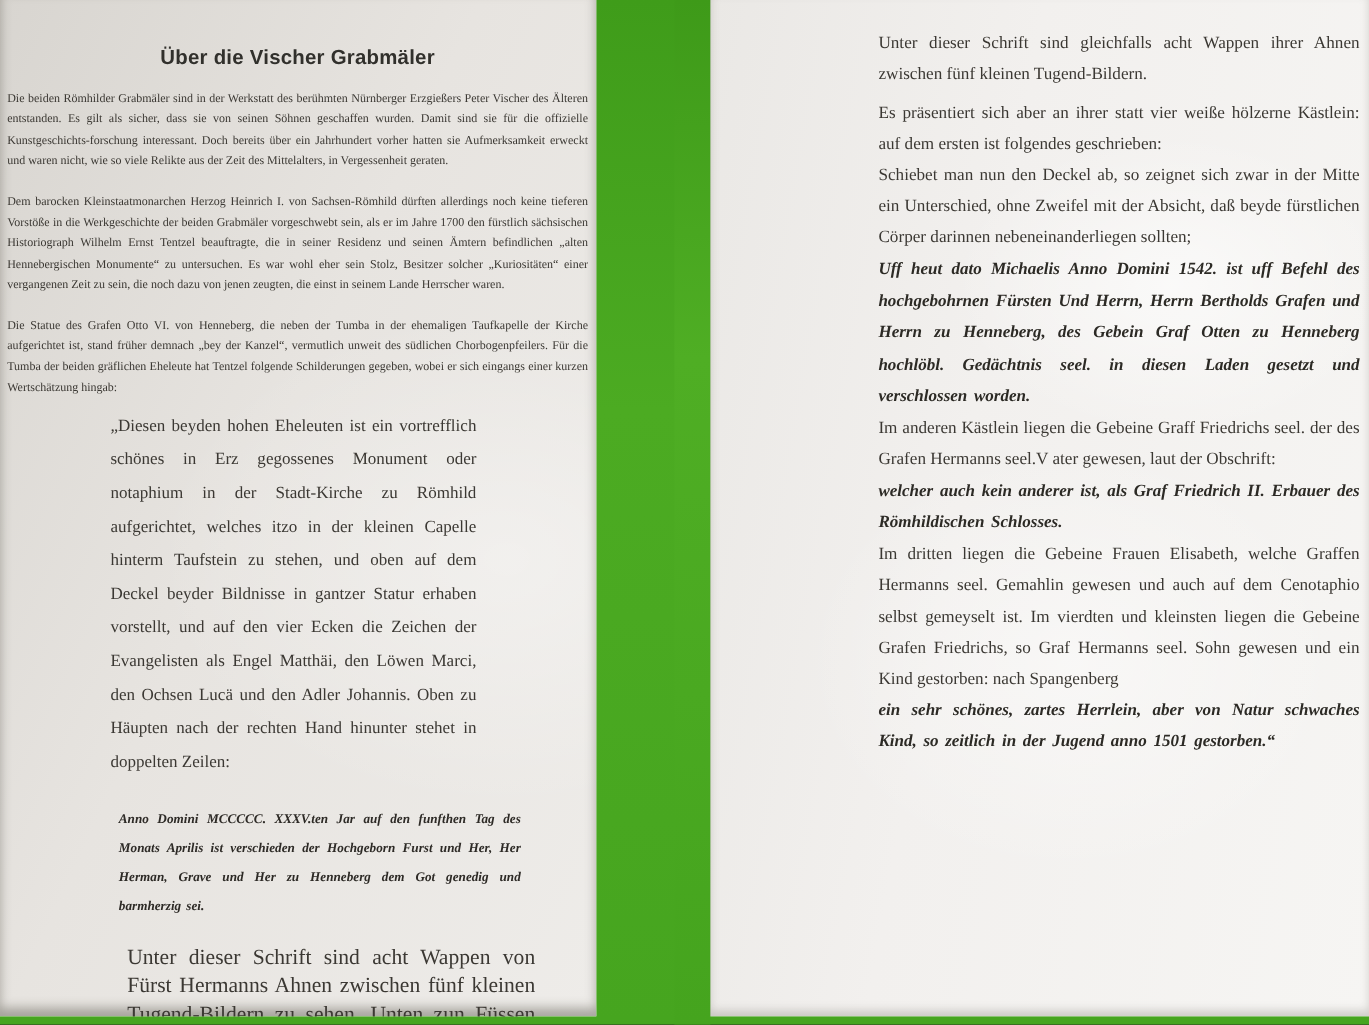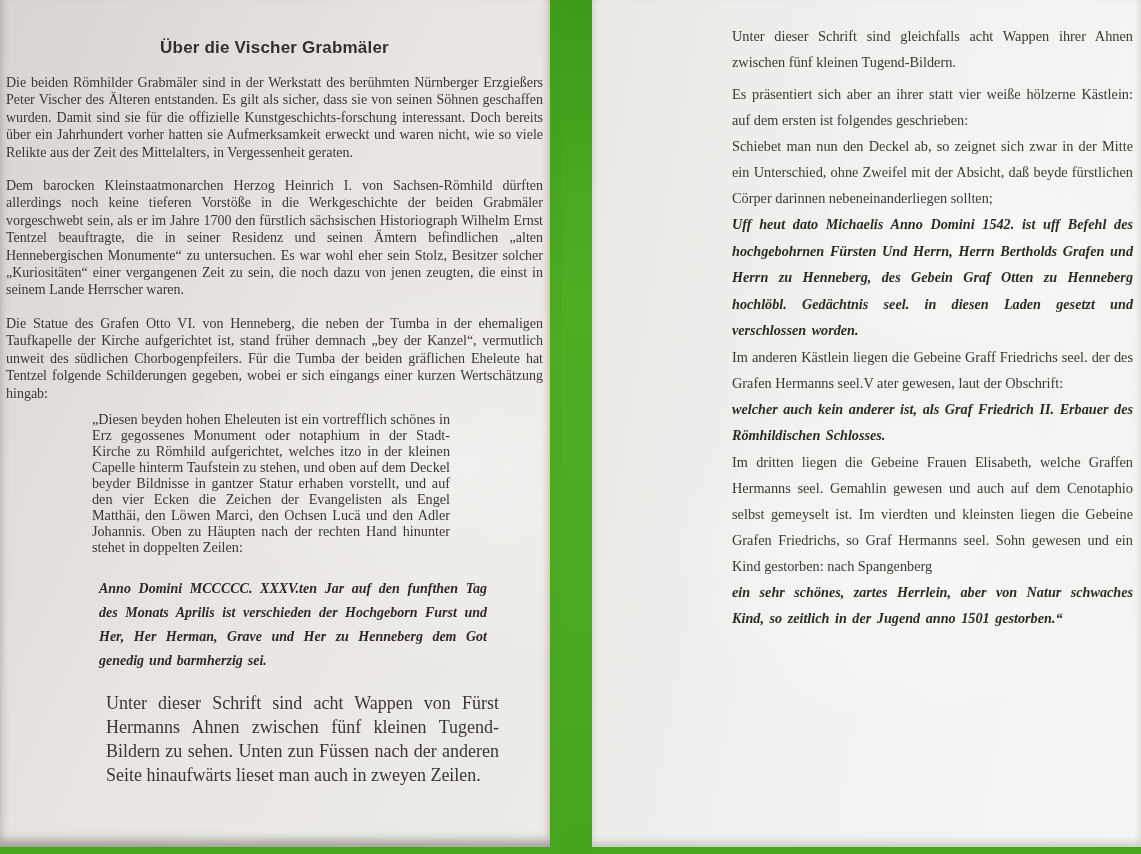--- a/index.html
+++ b/index.html
@@ -25,21 +25,21 @@
   }
   .page {
     position: absolute;
     top: 0;
     height: 847px;
     box-sizing: border-box;
     overflow: hidden;
   }
   .page-left {
     left: 0;
-    width: 550px;
+    width: 497px;
     padding: 38px 7px 12px 6px;
     background:
       radial-gradient(ellipse 420px 300px at 85% 55%, rgba(255,255,255,0.35), transparent 70%),
       linear-gradient(115deg, #d8d5d0 0%, #e7e4e0 45%, #eeece9 100%);
     box-shadow: inset 0 -7px 9px rgba(85,82,72,0.45);
   }
   .page-right {
     left: 592px;
     width: 549px;
     padding: 23px 8px 0 140px;
@@ -52,37 +52,37 @@
   .title {
     font-family: "Liberation Sans", "DejaVu Sans", sans-serif;
     font-weight: bold;
     font-size: 17px;
     letter-spacing: 0.2px;
     color: #31302c;
     text-align: center;
     margin: 0 0 15px 0;
   }
   .lp {
-    font-size: 14px;
+    font-size: 10px;
     line-height: 17.4px;
     text-align: justify;
     color: #3b3833;
     margin: 16px 0 9px 0;
   }
   .lq {
     font-size: 14.2px;
-    line-height: 16px;
+    line-height: 28px;
     text-align: justify;
     color: #3b3833;
     margin: 6px 93px 0 86px;
   }
   .li {
     font-weight: bold;
     font-style: italic;
-    font-size: 14px;
+    font-size: 11px;
     line-height: 24px;
     text-align: justify;
     color: #2d2a26;
     margin: 22px 56px 0 93px;
     word-spacing: 1.5px;
   }
   .lc {
     font-size: 18px;
     line-height: 24px;
     text-align: justify;

